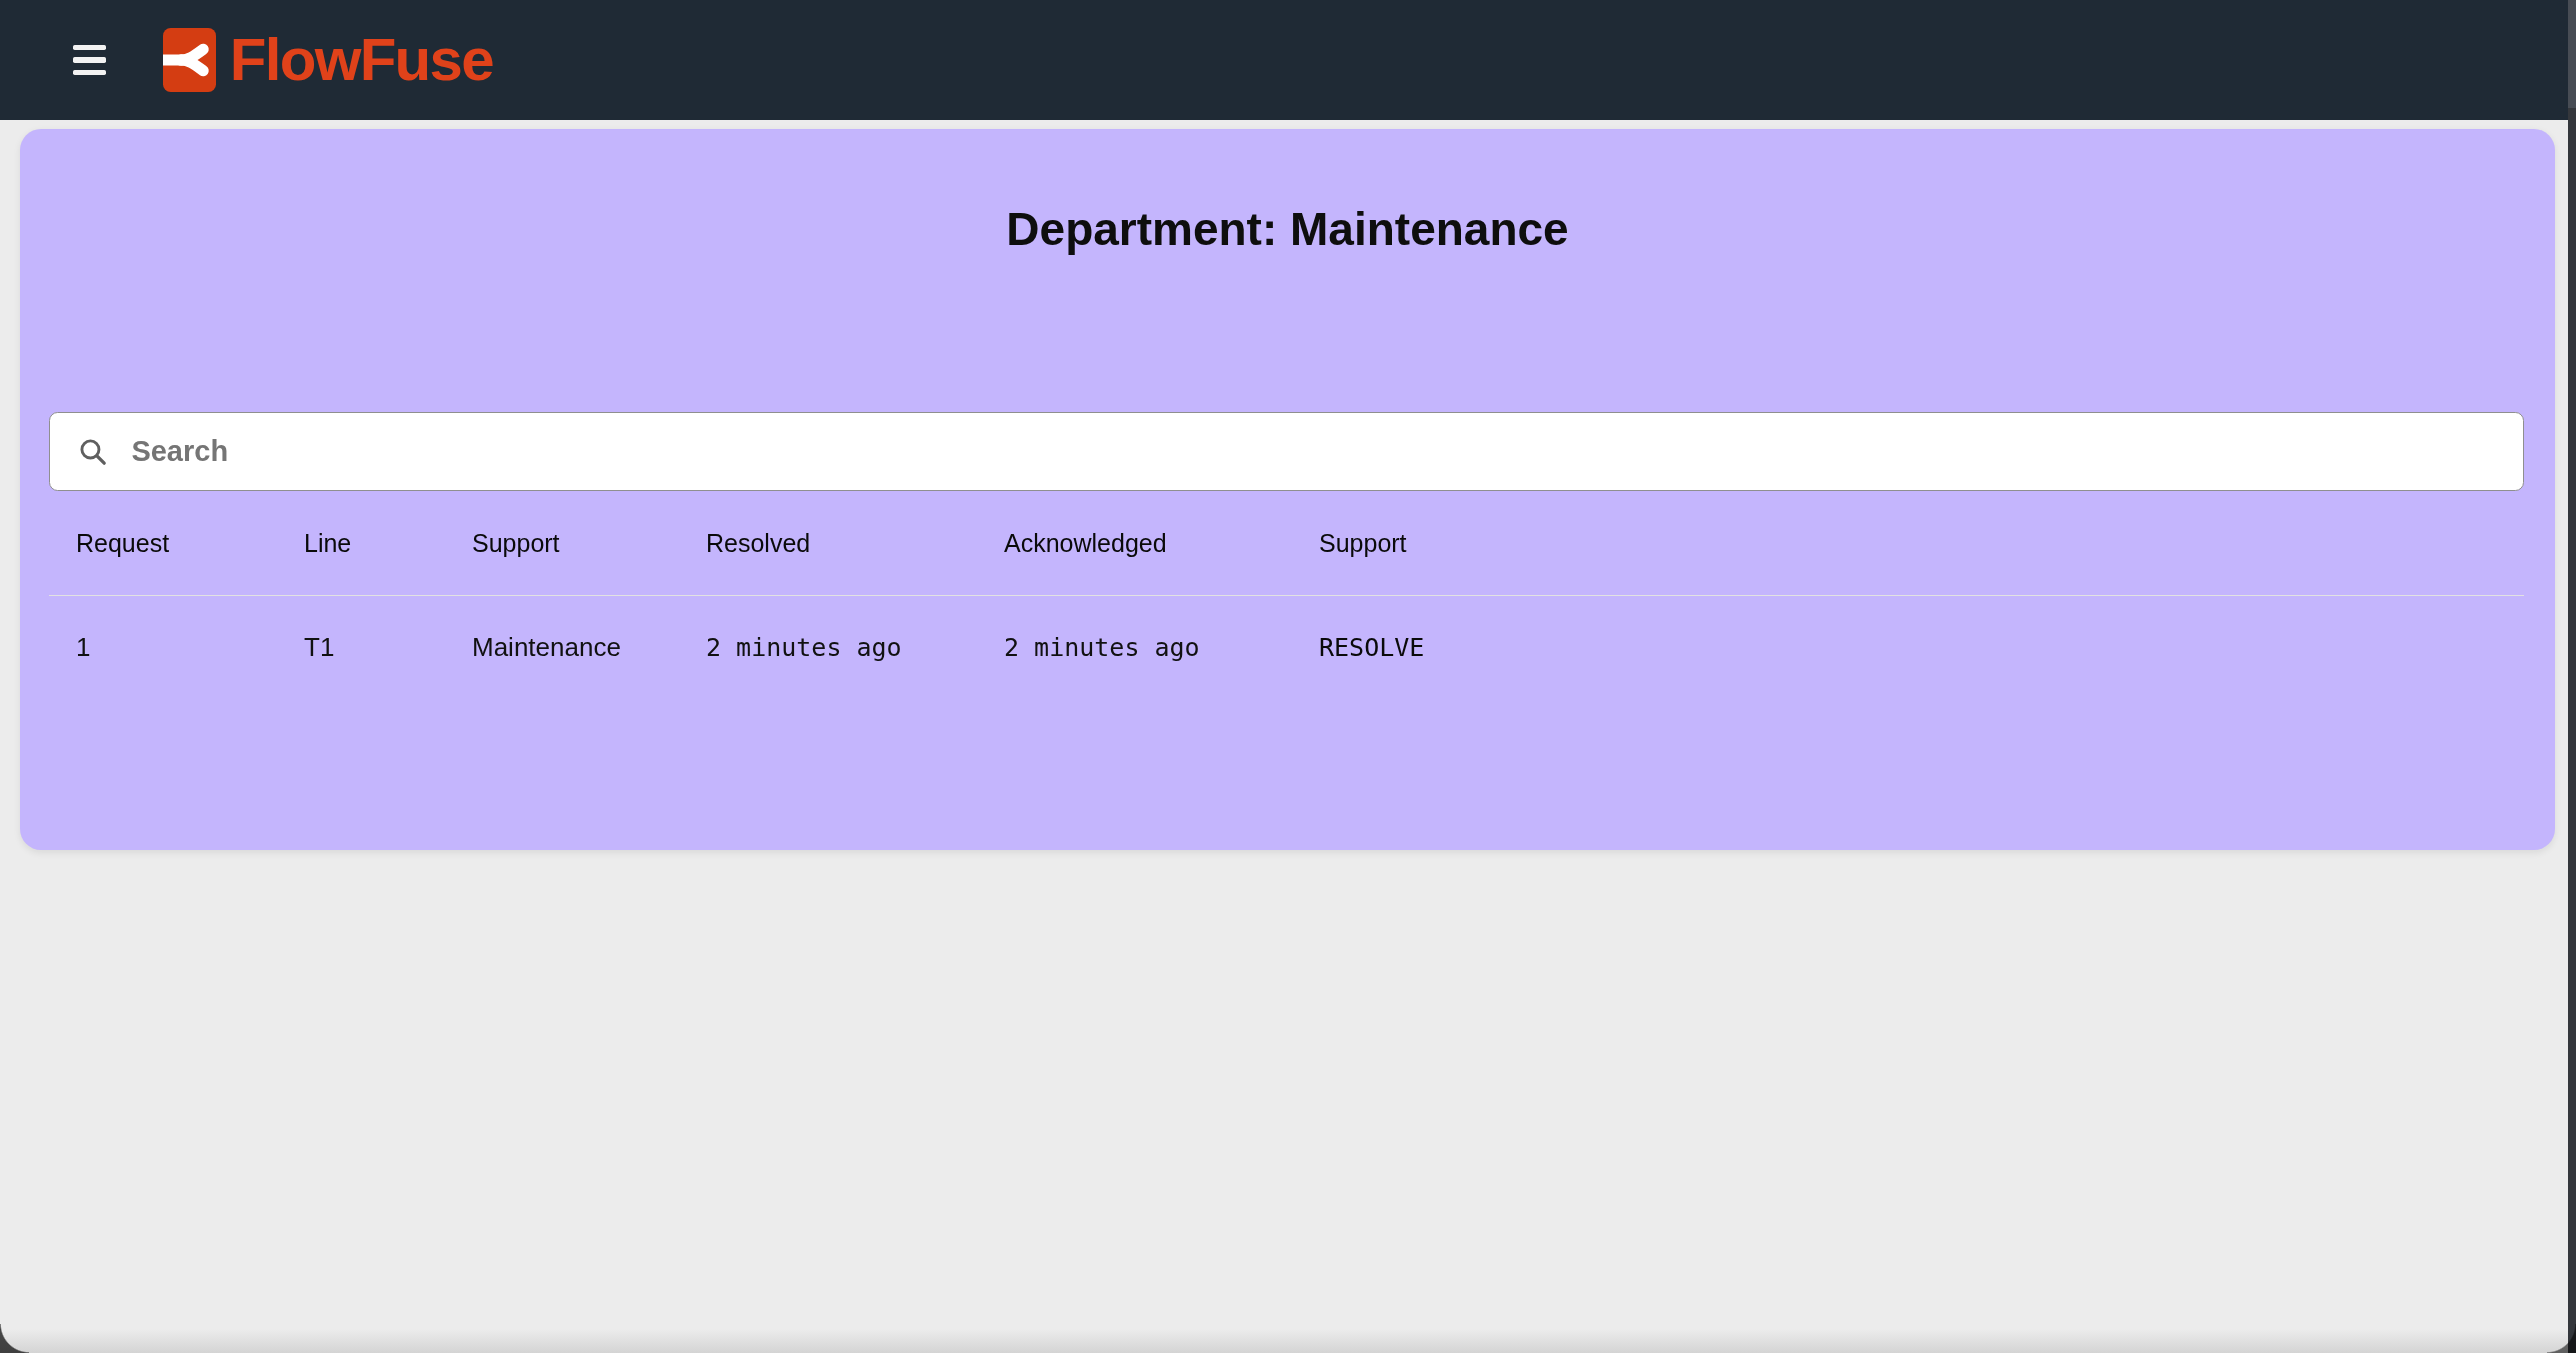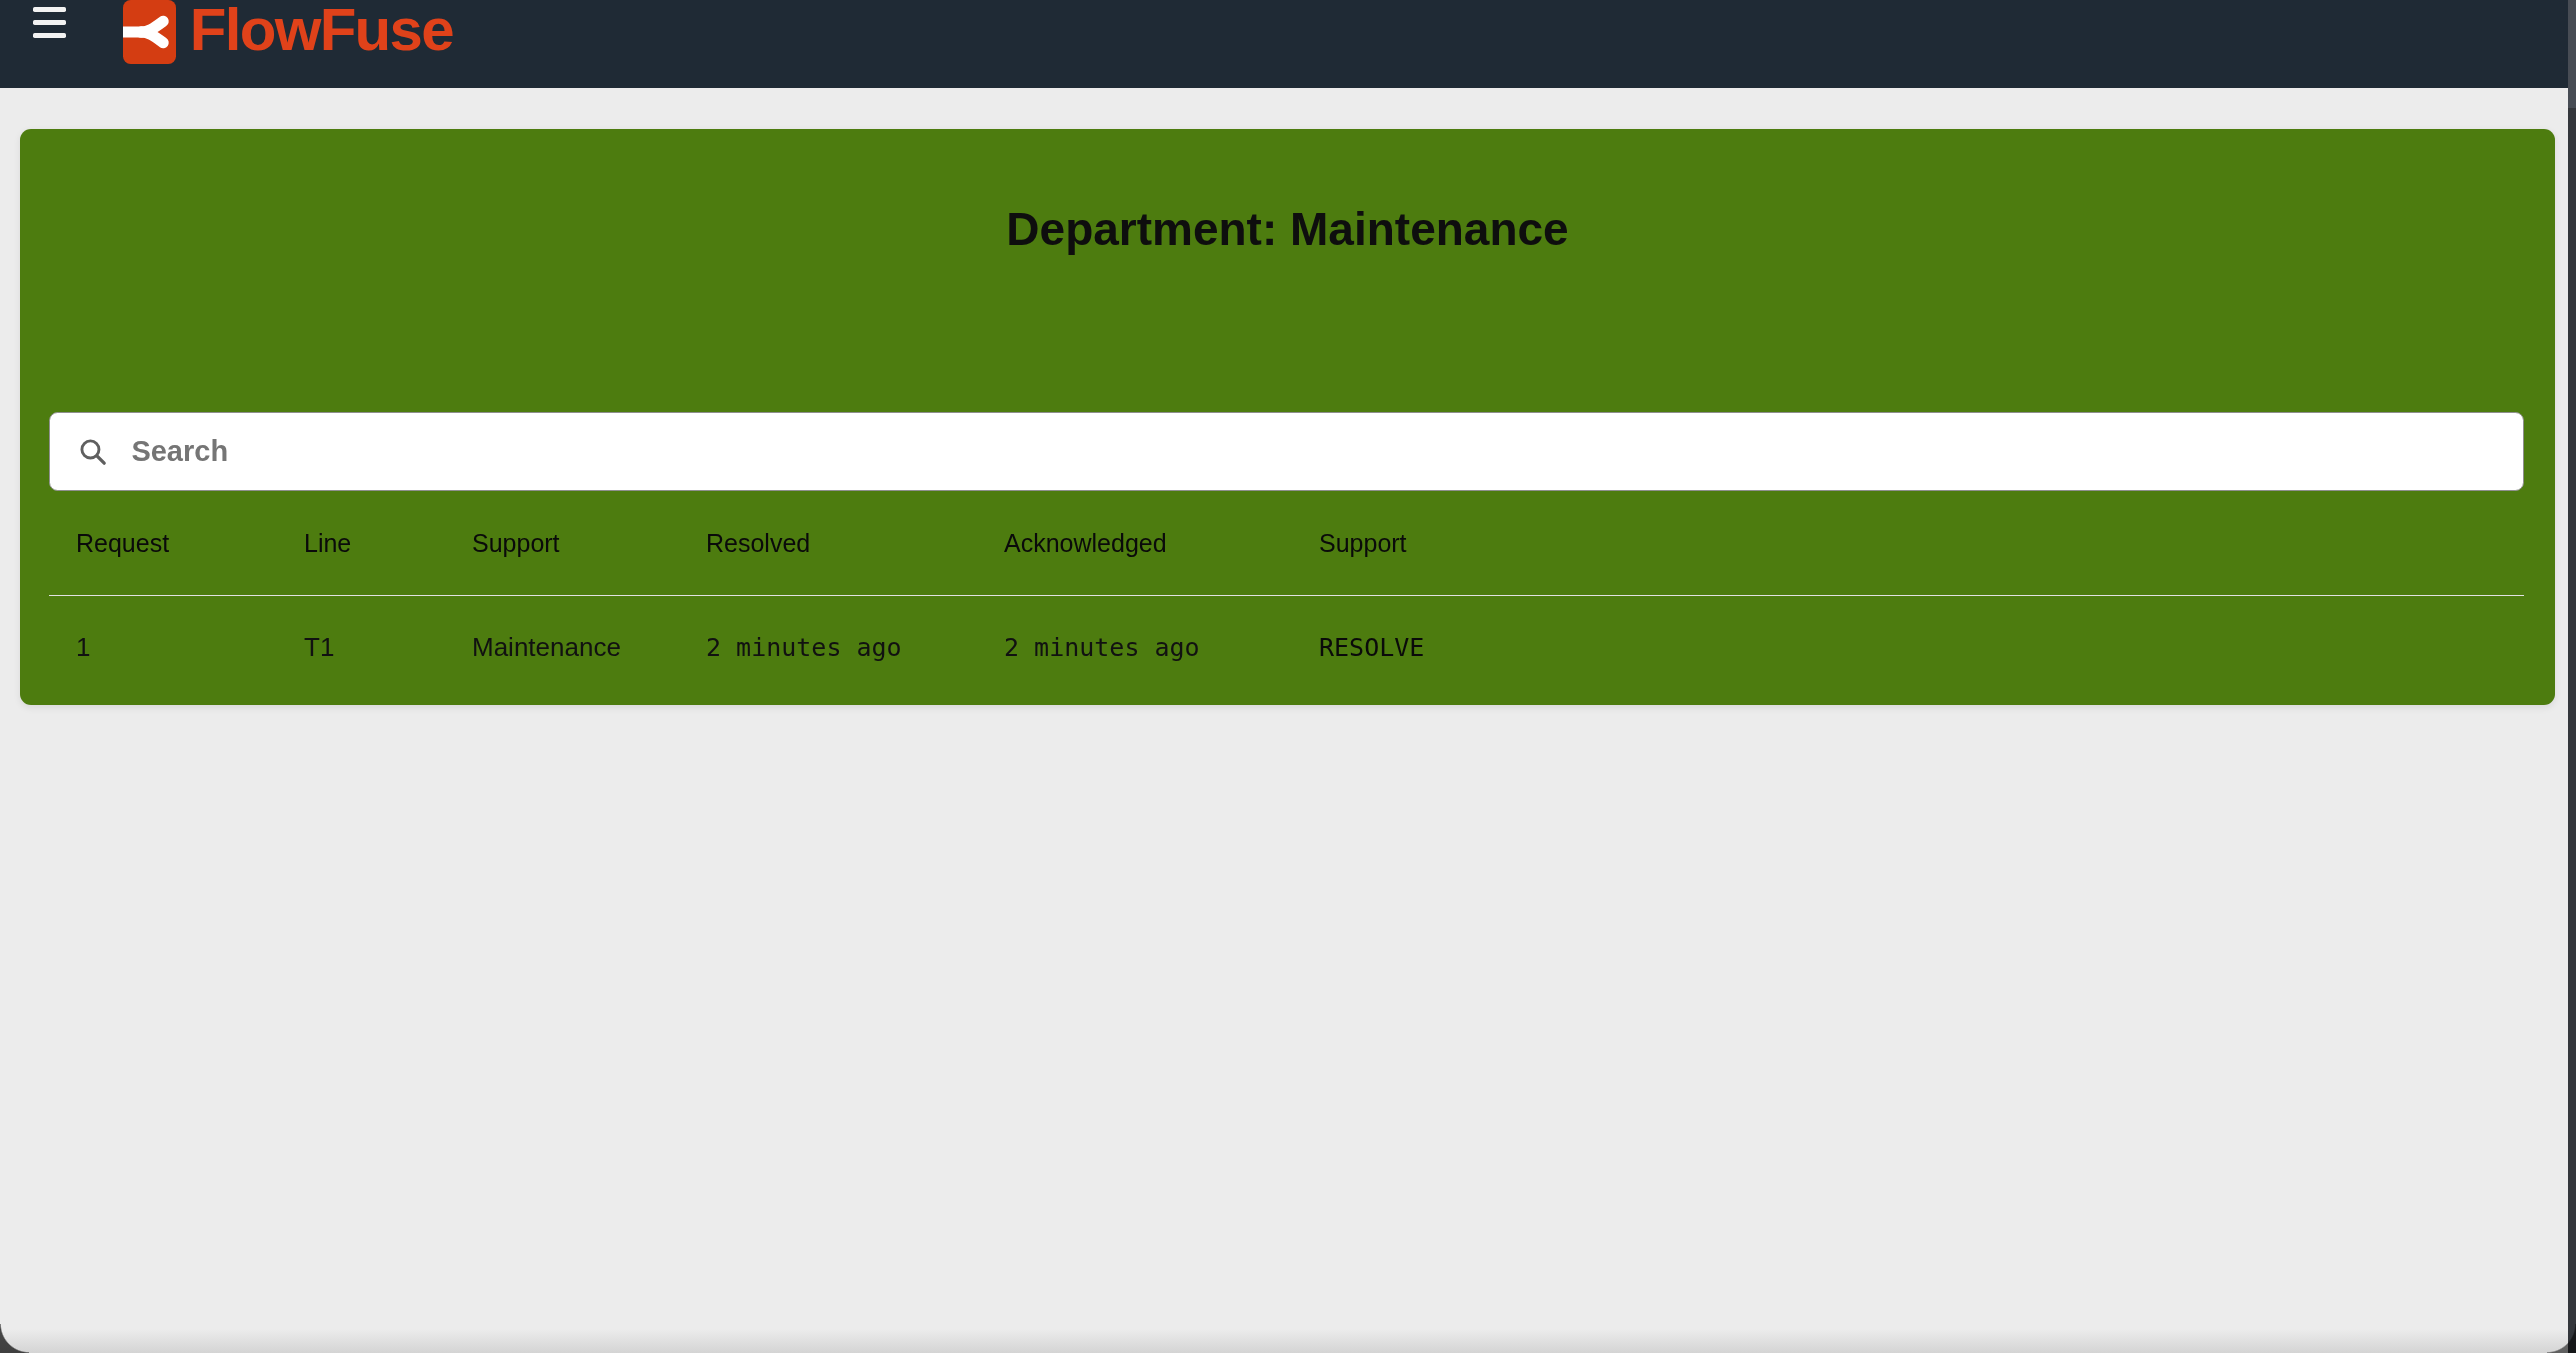--- a/index.html
+++ b/index.html
@@ -7,23 +7,23 @@
   body {
     font-family: "Liberation Sans", sans-serif;
     background: #ECECEC;
     overflow: hidden;
     position: relative;
   }
   .screen { position: absolute; inset: 0; width: 2576px; height: 1353px; background: #ECECEC; }
 
   
   .topbar {
-    position: absolute; left: 0; top: 0; width: 2576px; height: 88px;
+    position: absolute; left: 0; top: 0; width: 2576px; height: 120px;
     background: #1F2A35;
-    display: flex; 
+    display: flex; align-items: center; padding-left: 40px;
   }
   .menu-btn {
     margin-left: 33px;
     width: 45px; height: 45px;
     display: flex; flex-direction: column; justify-content: center; gap: 7.7px;
     background: transparent; border: none; cursor: pointer;
   }
   .menu-btn .bar { width: 33px; height: 5.2px; background: #F2F2F2; border-radius: 1.7px; }
 
   .logo-tile {
@@ -42,22 +42,22 @@
 
   
   .scrollbar {
     position: absolute; right: 0; top: 0; width: 7.7px; height: 1353px;
     background: linear-gradient(to bottom, #474C54 0px, #474C54 108px, #34373C 108px, #34373C 100%);
   }
 
   
   .card {
     position: absolute; left: 20px; top: 129px;
-    width: 2535px; height: 576px;
-    background: #4d7c0f; border-radius: 11px;
+    width: 2535px; height: 721px;
+    background: #c4b5fd; border-radius: 21px;
     box-shadow: 0 2.6px 7.7px rgba(0,0,0,0.08);
   }
   .page-title {
     position: absolute; top: 73px; left: 0; width: 100%;
     text-align: center;
     font-size: 46px; font-weight: bold; color: #0E0E0E;
   }
 
   
   .search-box {

